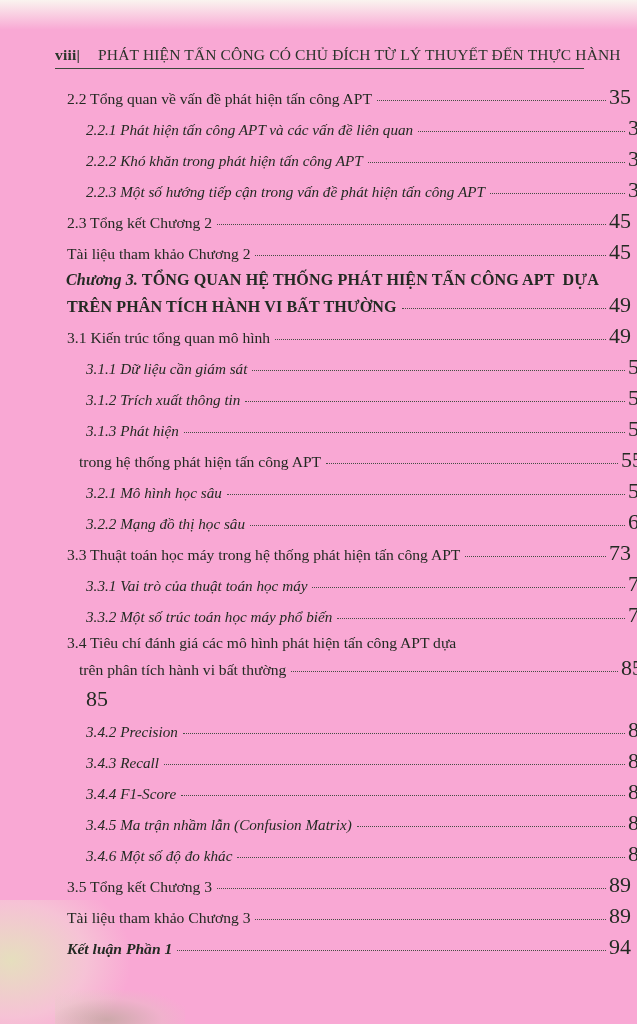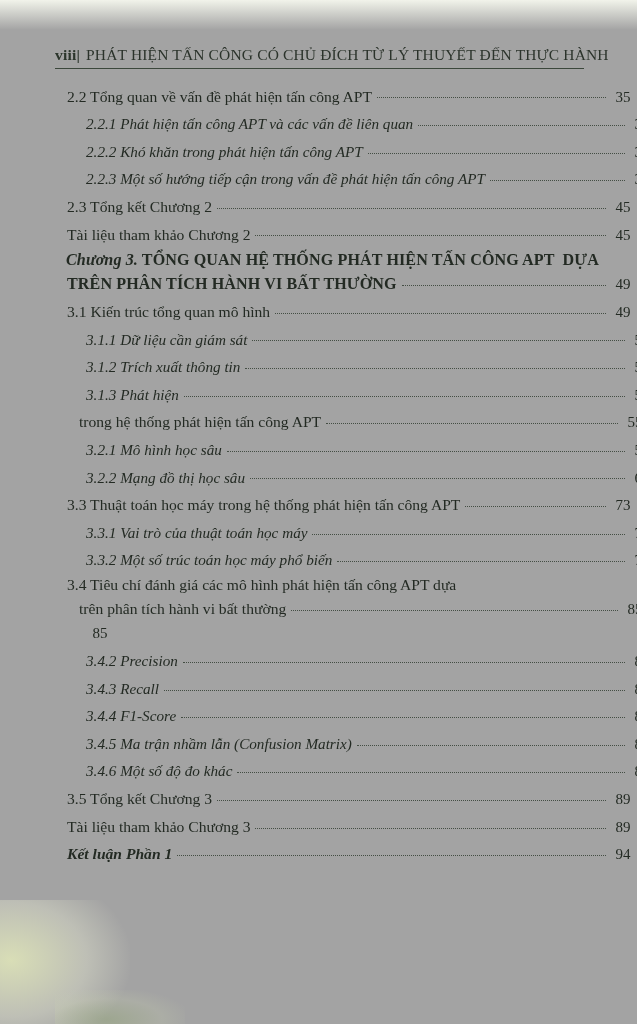--- a/index.html
+++ b/index.html
@@ -4,21 +4,21 @@
 <style>
   html, body {
     margin: 0;
     padding: 0;
     background: #ffffff;
   }
   .page {
     position: relative;
     width: 637px;
     height: 1024px;
-    background: #a3a3a3;
+    background: #f9a8d4;
     overflow: hidden;
     font-family: "Liberation Serif", "DejaVu Serif", serif;
     color: #232a23;
   }
 
   
   .scan-tint-tl {
     position: absolute;
     left: -40px; top: 900px;
     width: 170px; height: 150px;
@@ -56,21 +56,21 @@
     color: #2c362c;
     white-space: nowrap;
   }
   .header-title {
     flex: 1;
     text-align: center;
     font-size: 15.5px;
     letter-spacing: 0.15px;
     color: #2b332b;
     white-space: nowrap;
-    padding-left: 6px;
+    padding-left: 18px;
   }
   .header-rule {
     position: absolute;
     left: 55px;
     top: 68px;
     width: 529px;
     height: 1px;
     background: #3b473b;
   }
 
@@ -110,23 +110,23 @@
   .leader::after {
     content: "";
     position: absolute;
     left: 0;
     right: 0;
     bottom: 0.20em;
     border-bottom: 1.4px dotted #444e44;
   }
   .pageno {
     width: 28px;
-    text-align: center;
+    text-align: left;
     white-space: nowrap;
-    font-size: 15px;
+    font-size: 22px;
   }
 
   
   .lvl-chapter  { padding-left: 0px; }
   .lvl-2        { padding-left: 12px; }
   .lvl-3        { padding-left: 31px; }
   .lvl-conc     { padding-left: 12px; }
 
   
   .sty-chapter .entry-label {

